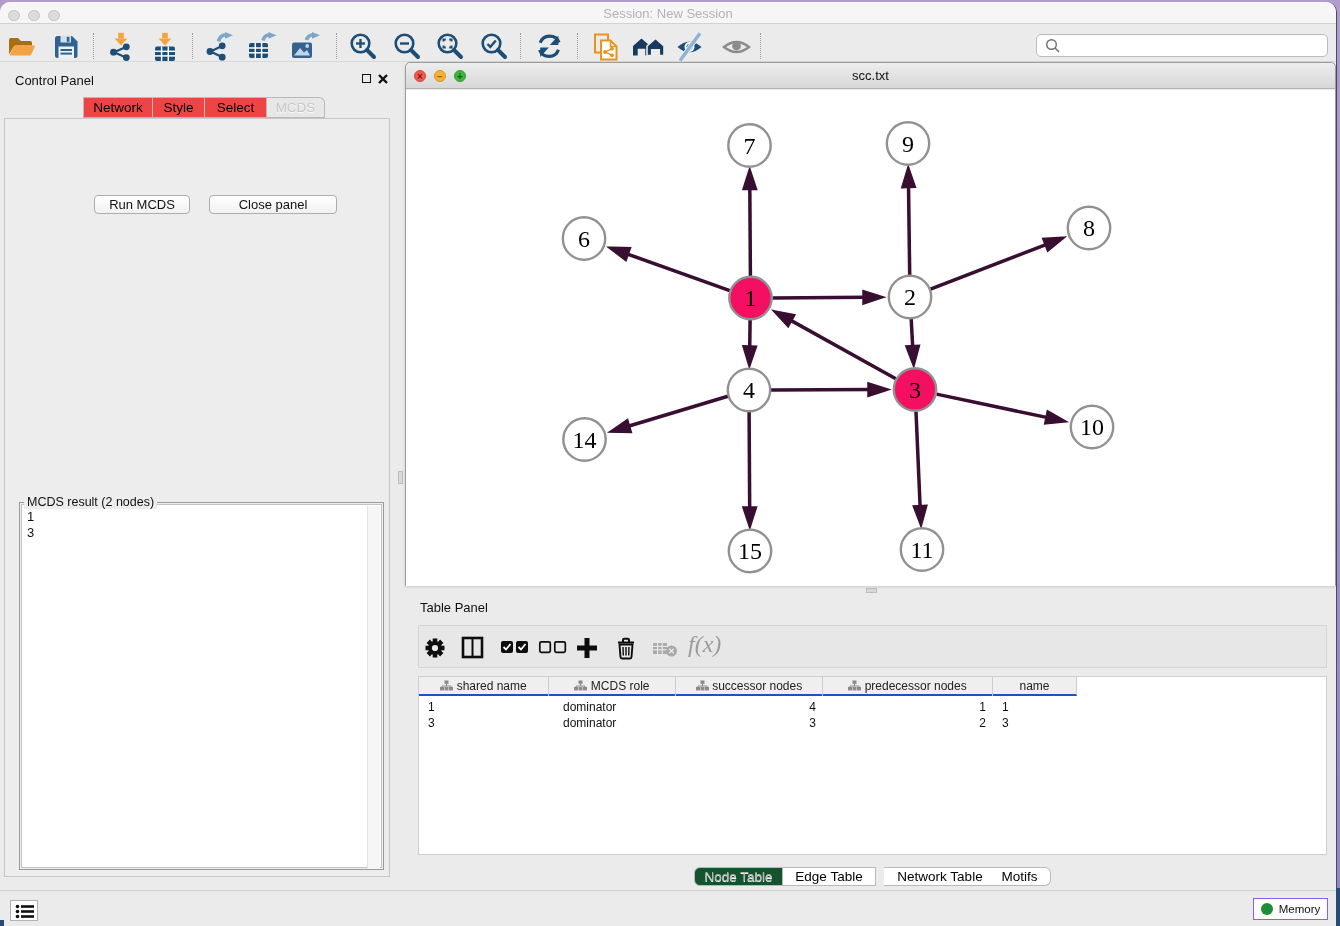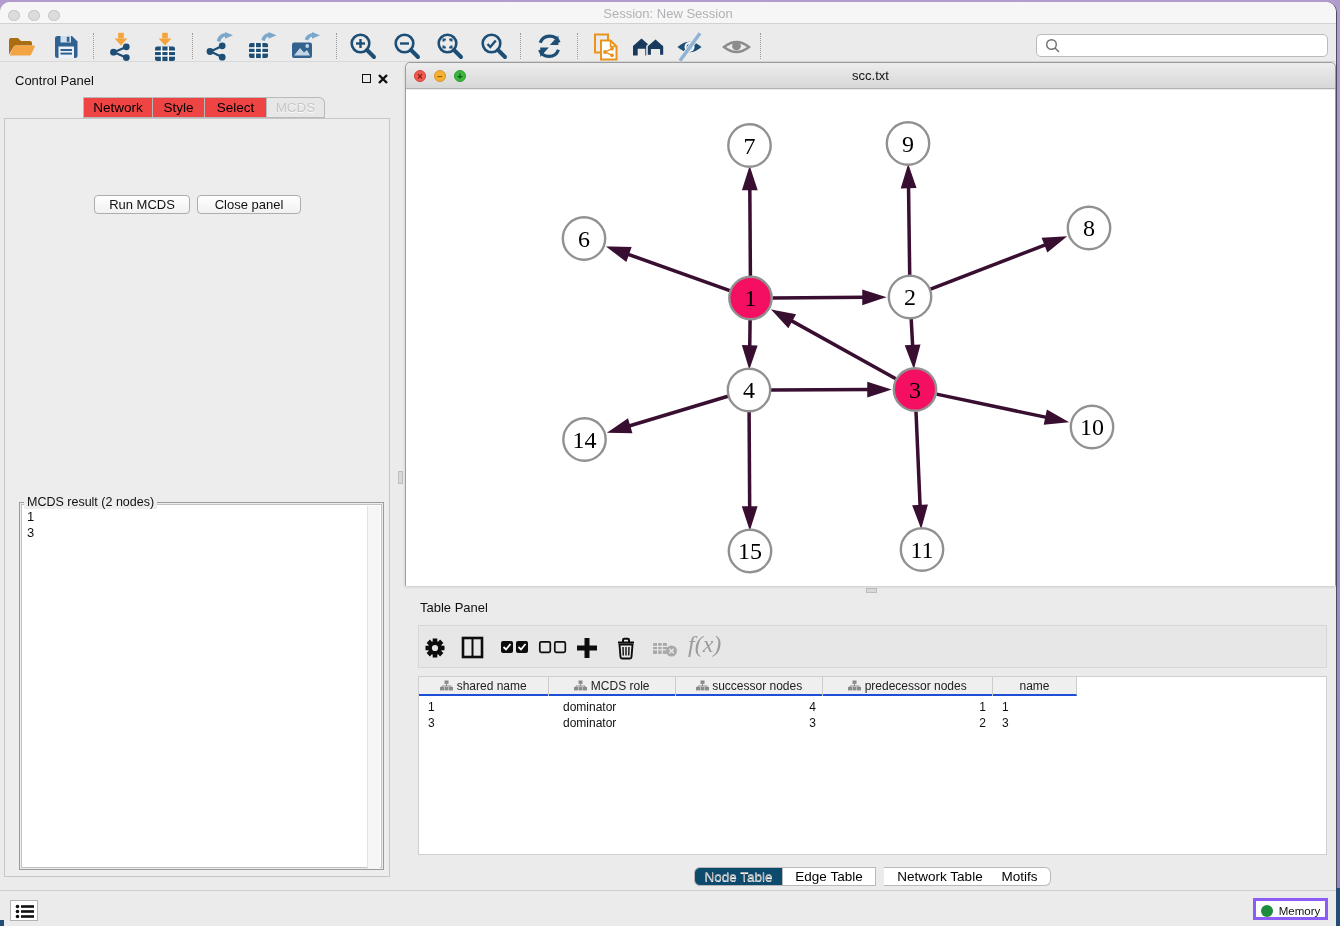--- a/index.html
+++ b/index.html
@@ -42,21 +42,21 @@
 #ttoolbar{position:absolute;left:13px;top:31px;width:909px;height:43px;background:#e7e7e7;border:1px solid #d6d6d6}
 #ttable{position:absolute;left:13px;top:82px;width:909px;height:179px;background:#fff;border:1px solid #cfcfcf}
 #thead{position:absolute;left:0;top:0;width:658px;height:19px;background:#efefef;border-bottom:2px solid #1d4ed8;border-right:1px solid #ccc}
 .th{position:absolute;top:0;height:19px;font-size:12px;color:#222;text-align:center;line-height:19px;border-right:1px solid #ccc}
 .td{position:absolute;font-size:12px;color:#111;height:16px;line-height:16px}
 .btabs{position:absolute;top:273px;font-size:13.5px}
 .btab{position:absolute;top:0;height:19px;background:#fff;border:1px solid #b9b9b9;border-left:none;text-align:center;line-height:18px;color:#000}
 
 #statusbar{position:absolute;left:0;top:888px;width:1337px;height:36px;background:#ebebeb;border-top:1px solid #cfcfcf}
 #listbtn{position:absolute;left:10px;top:9px;width:28px;height:21px;background:#fff;border:1px solid #b3b3b3}
-#membtn{position:absolute;left:1253px;top:7px;width:75px;height:22px;background:#fdfdfd;border:3px solid #8b5cf6;font-size:11.5px;color:#111;line-height:20px;text-align:center}
+#membtn{position:absolute;left:1253px;top:7px;width:75px;height:22px;background:#fdfdfd;border:1px solid #8b5cf6;font-size:11.5px;color:#111;line-height:20px;text-align:center}
 .corner{position:absolute;background:#274b77}
 </style></head><body>
 <div id="win">
 <div id="titlebar">
   <div class="tl" style="left:8px"></div>
       <div class="tl" style="left:28px"></div>
       <div class="tl" style="left:48px"></div>
   <div id="wtitle">Session: New Session</div>
 </div>
 
@@ -211,21 +211,21 @@
         <path d="M2,2 L10,10 M10,2 L2,10" stroke="#111" stroke-width="2.4"></path>
       </svg>
   <div class="tabs" style="left:81px;top:33px">
     <div class="tab" style="left:0;width:70px;border-left:1px solid #b9b9b9">Network</div>
     <div class="tab" style="left:70px;width:52px">Style</div>
     <div class="tab" style="left:122px;width:62px">Select</div>
     <div class="tab tabsel" style="left:184px;width:58px;border-radius:0 6px 0 0">MCDS</div>
   </div>
   <div id="cpbox">
     <div class="btn" style="left:89px;width:96px">Run MCDS</div>
-    <div class="btn" style="left:192px;width:104px">Close panel</div>
+    <div class="btn" style="left:204px;width:128px">Close panel</div>
     <div id="fieldset">
       <div id="fswhite">
         <div style="position:absolute;left:5px;top:4px;font-size:13px;color:#111;line-height:16px">1<br>3</div>
         <div id="fsscroll"></div>
       </div>
       <div id="fslegend">MCDS result (2 nodes)</div>
     </div>
   </div>
 </div>
 <div id="vgrip"></div>
@@ -391,21 +391,21 @@
     <div class="td" style="left:257px;top:22px;width:140px;text-align:right">4</div>
     <div class="td" style="left:404px;top:22px;width:163px;text-align:right">1</div>
     <div class="td" style="left:583px;top:22px">1</div>
     <div class="td" style="left:9px;top:38px">3</div>
     <div class="td" style="left:144px;top:38px">dominator</div>
     <div class="td" style="left:257px;top:38px;width:140px;text-align:right">3</div>
     <div class="td" style="left:404px;top:38px;width:163px;text-align:right">2</div>
     <div class="td" style="left:583px;top:38px">3</div>
   </div>
   <div class="btabs" style="left:289px">
-    <div class="btab" style="left:0;width:89px;border-left:1px solid #b9b9b9;border-radius:6px 0 0 6px;background:#0c4a6e;color:#b5b5b5;text-shadow:0 1px 0 #fafafa">Node Table</div>
+    <div class="btab" style="left:0;width:89px;border-left:1px solid #b9b9b9;border-radius:6px 0 0 6px;background:#14532d;color:#b5b5b5;text-shadow:0 1px 0 #fafafa">Node Table</div>
     <div class="btab" style="left:89px;width:93px">Edge Table</div>
     <div class="btab" style="left:190px;width:113px">Network Table</div>
     <div class="btab" style="left:295px;width:62px;border-radius:0 6px 6px 0">Motifs</div>
   </div>
 </div>
 
 <div id="statusbar">
   <div id="listbtn">
         <svg width="20" height="15" style="position:absolute;left:4px;top:3px">
     <g fill="#111">

